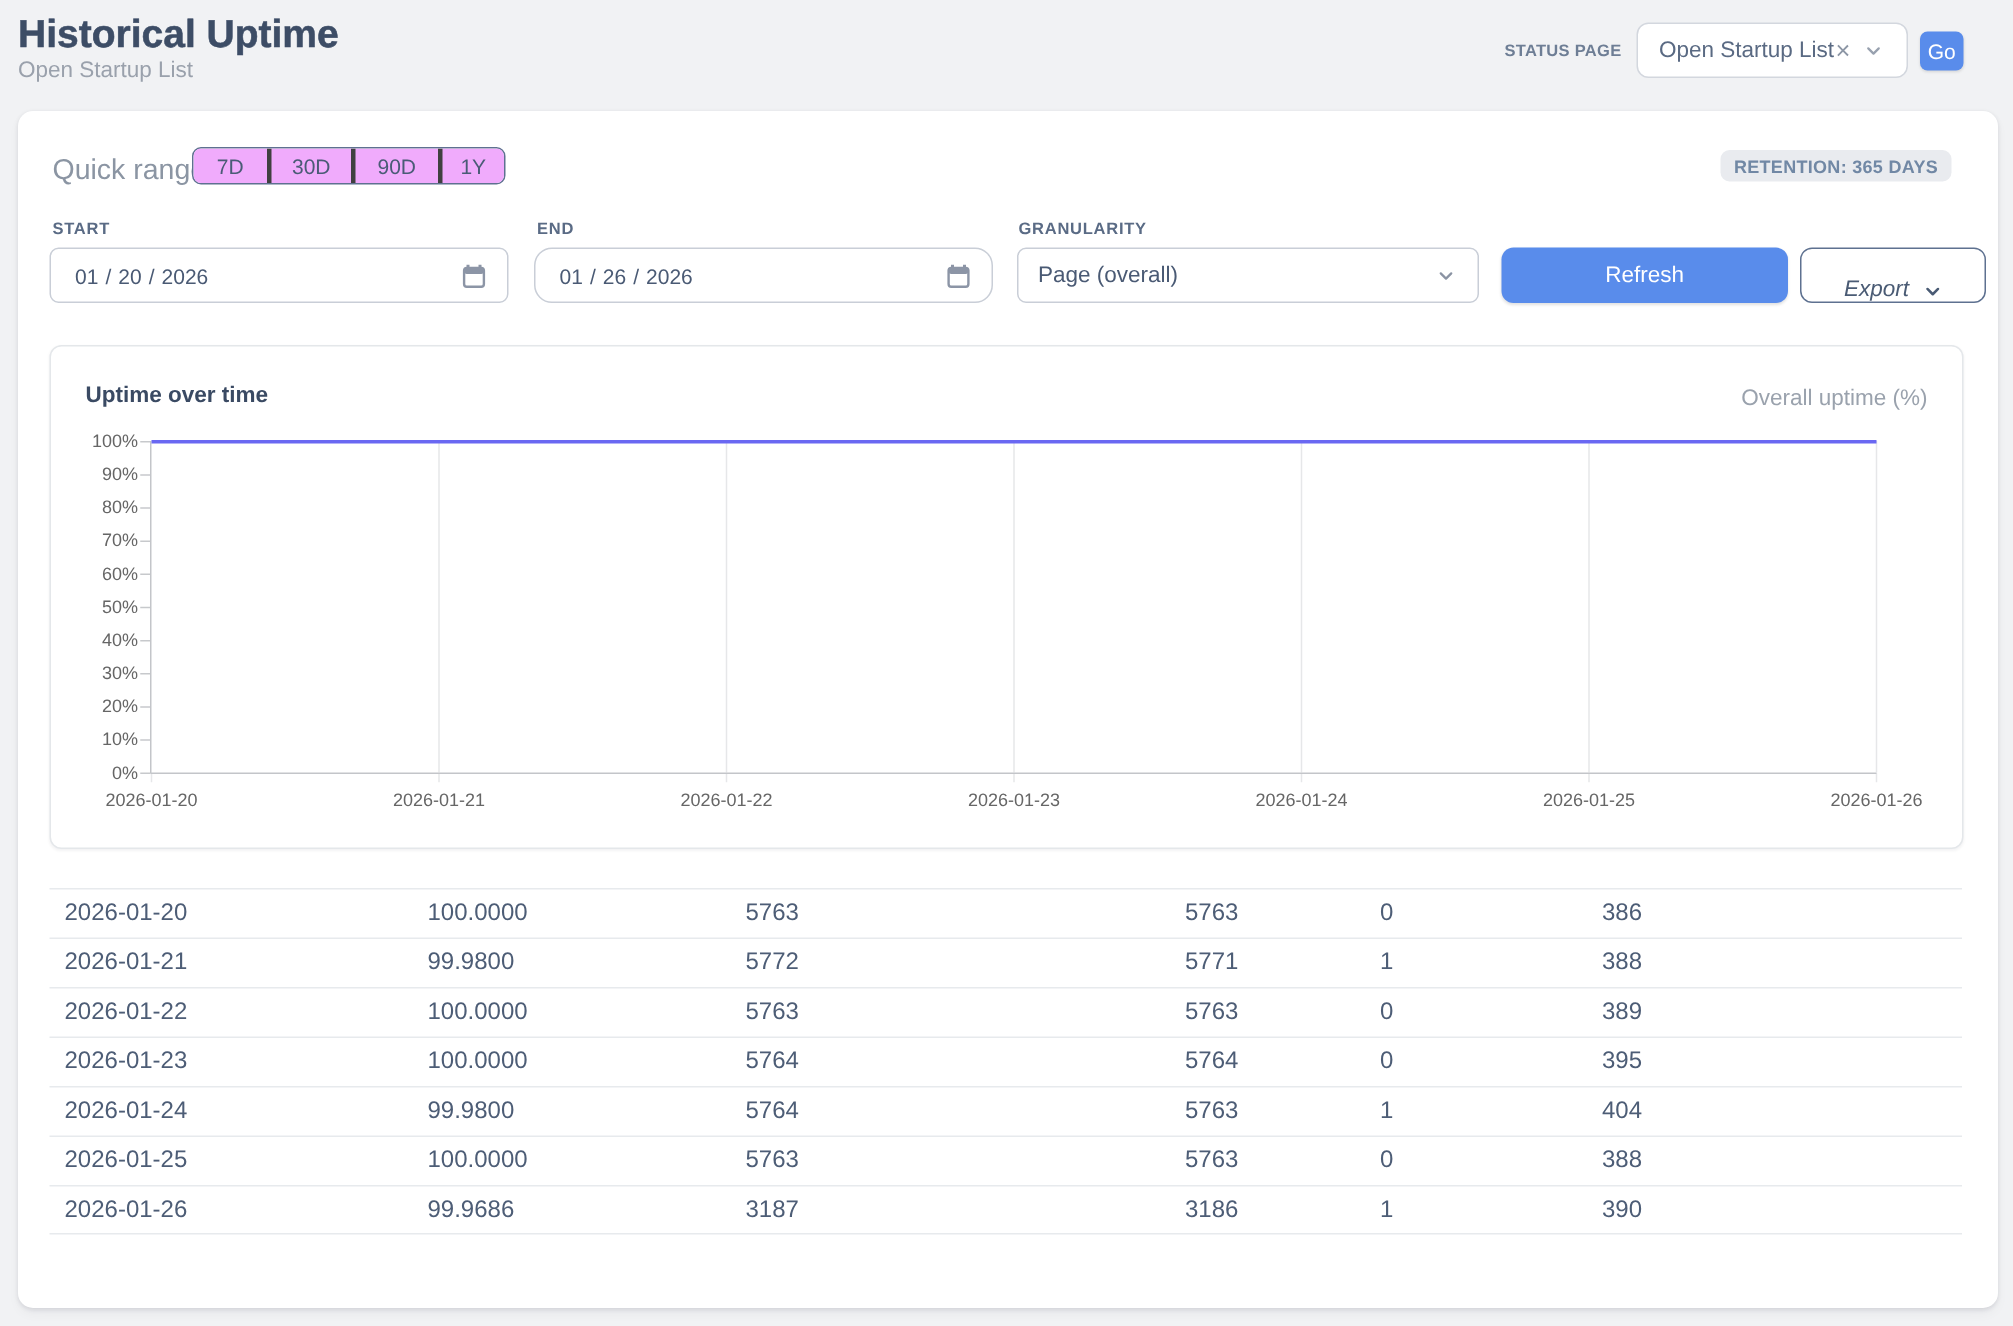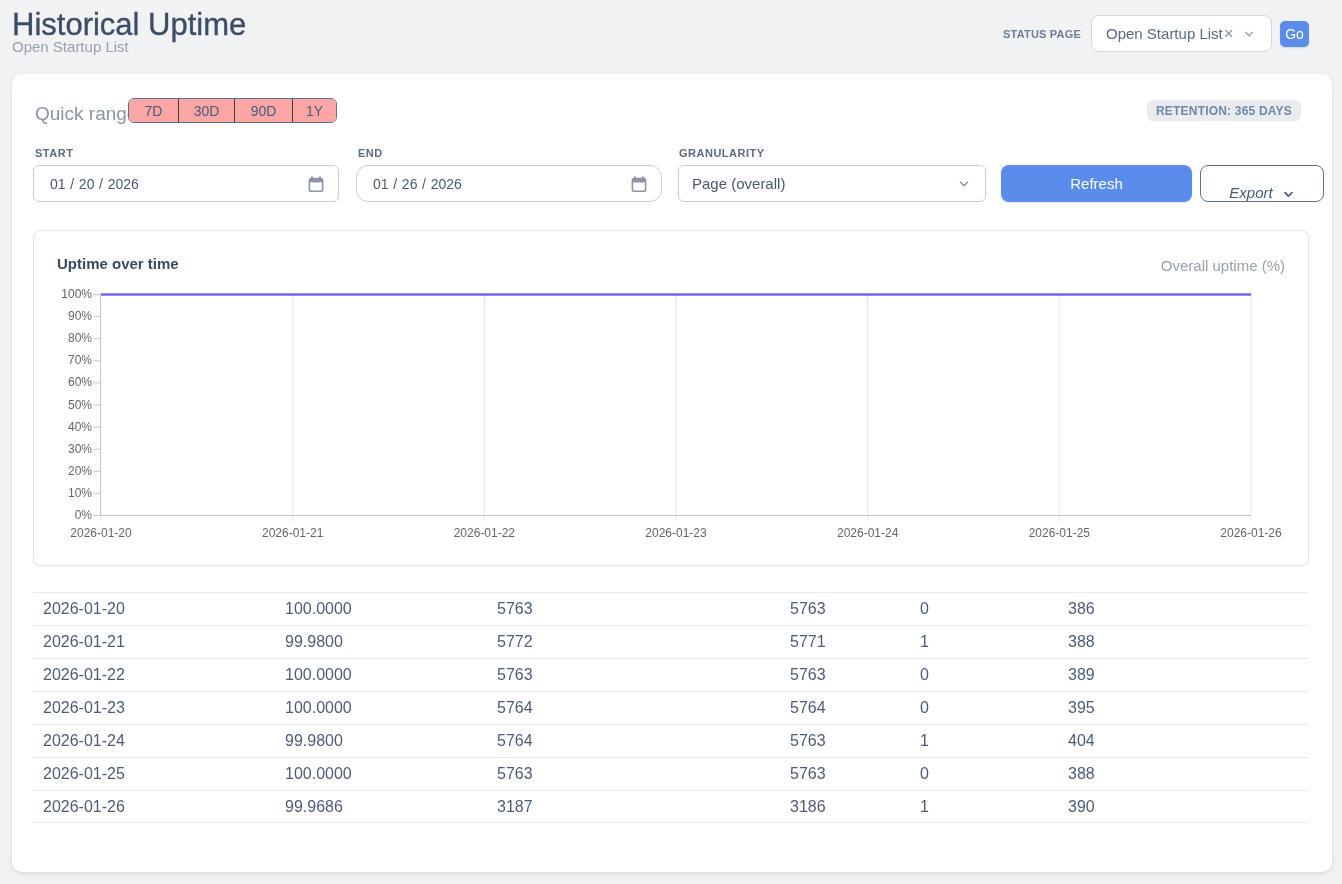--- a/index.html
+++ b/index.html
@@ -6,21 +6,21 @@
   html,body { width:1342px; height:884px; }
   body {
     font-family:"Liberation Sans", sans-serif;
     background:#f1f2f4;
     position:relative;
     overflow:hidden;
   }
   .abs { position:absolute; }
 
   
-  .h1 { left:12px; top:7px; font-size:31px; font-weight:400; color:#3d4d66; -webkit-text-stroke:0.35px #3d4d66; }
+  .h1 { left:12px; top:7px; font-size:26px; font-weight:700; color:#3d4d66; -webkit-text-stroke:0.35px #3d4d66; }
   .sub { left:12px; top:38px; font-size:15px; color:#9aa1ac; }
   .sp-label { top:28px; right:261px; font-size:11px; font-weight:bold; color:#6e7e95; letter-spacing:0.2px; }
   .hd-select {
     left:1091px; top:15px; width:181px; height:37px;
     background:#fff; border:1px solid #d3d7de; border-radius:8px;
     display:flex; align-items:center; padding:0 15px 0 14px;
   }
   .hd-select .txt { font-size:15px; color:#5a6a83; white-space:nowrap; }
   .hd-select .x { font-size:17px; color:#8c96a5; margin-left:1px; }
   .hd-select .chev { margin-left:auto; }
@@ -35,24 +35,24 @@
   .card {
     left:12px; top:74px; width:1320px; height:798px;
     background:#fff; border-radius:10px;
     box-shadow:0 1px 3px rgba(16,24,40,0.10), 0 4px 8px rgba(16,24,40,0.04);
   }
 
   
   .qr-label { left:35px; top:103px; font-size:19px; color:#8b95a3; }
   .seg { left:128px; top:98px; height:25px; display:flex; border:1px solid #5e7190; border-radius:6px; overflow:hidden; background:#fff; }
   .seg button {
-    border:none; background:#fca5a5; font-family:inherit; font-size:14px; color:#4a5b76;
+    border:none; background:#f0abfc; font-family:inherit; font-size:14px; color:#4a5b76;
     padding:0; display:flex; align-items:center; justify-content:center;
   }
-  .seg button + button { border-left:1px solid #404040; }
+  .seg button + button { border-left:3px solid #404040; }
   .badge {
     top:100px; left:1147px; width:154px; height:21px;
     background:#e9ebef; border-radius:6px;
     display:flex; align-items:center; justify-content:center;
     font-size:12px; font-weight:bold; color:#7188a5; letter-spacing:0.2px;
   }
 
   
   .flabel { top:147px; font-size:11px; font-weight:bold; color:#5a6b85; letter-spacing:0.5px; }
   .date-txt { font-size:14px; word-spacing:0.8px; }

